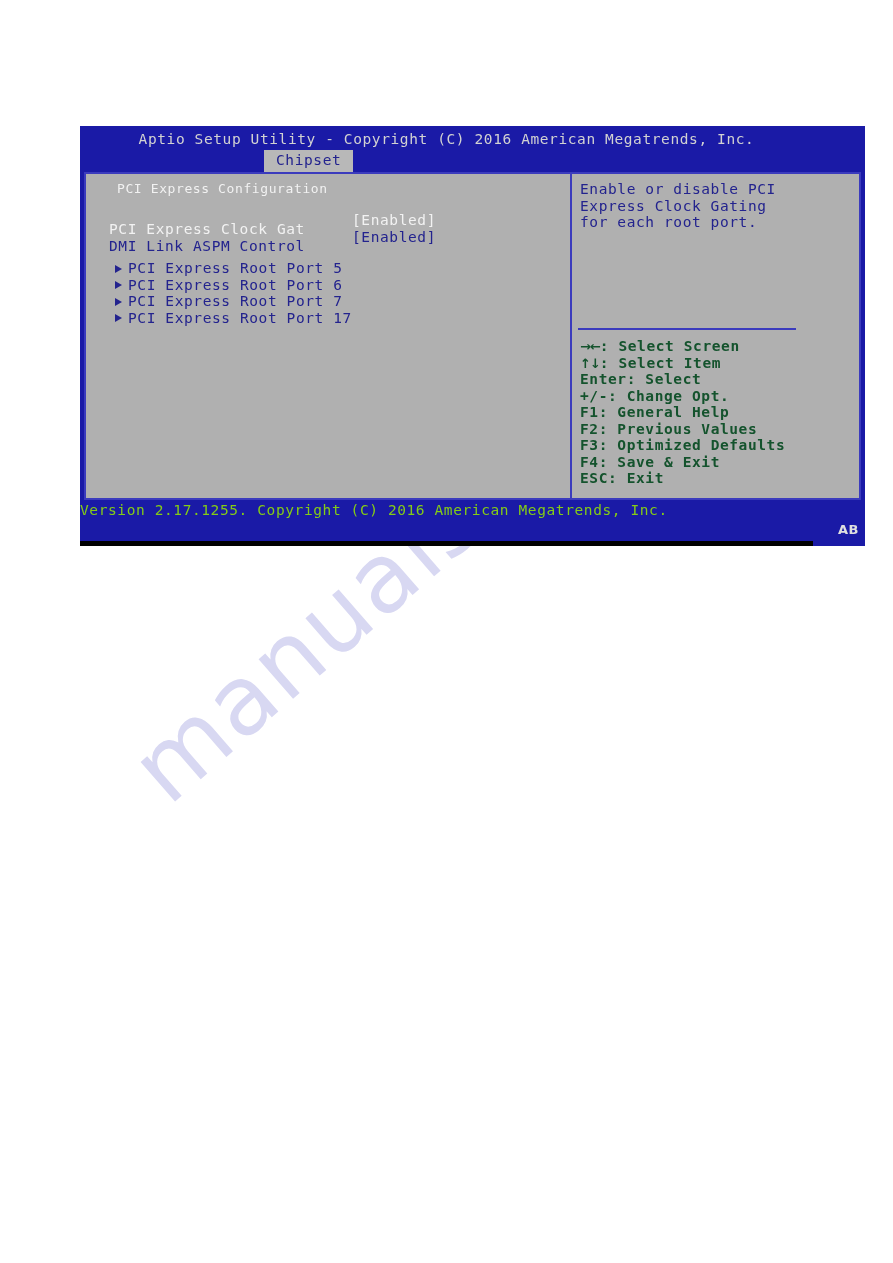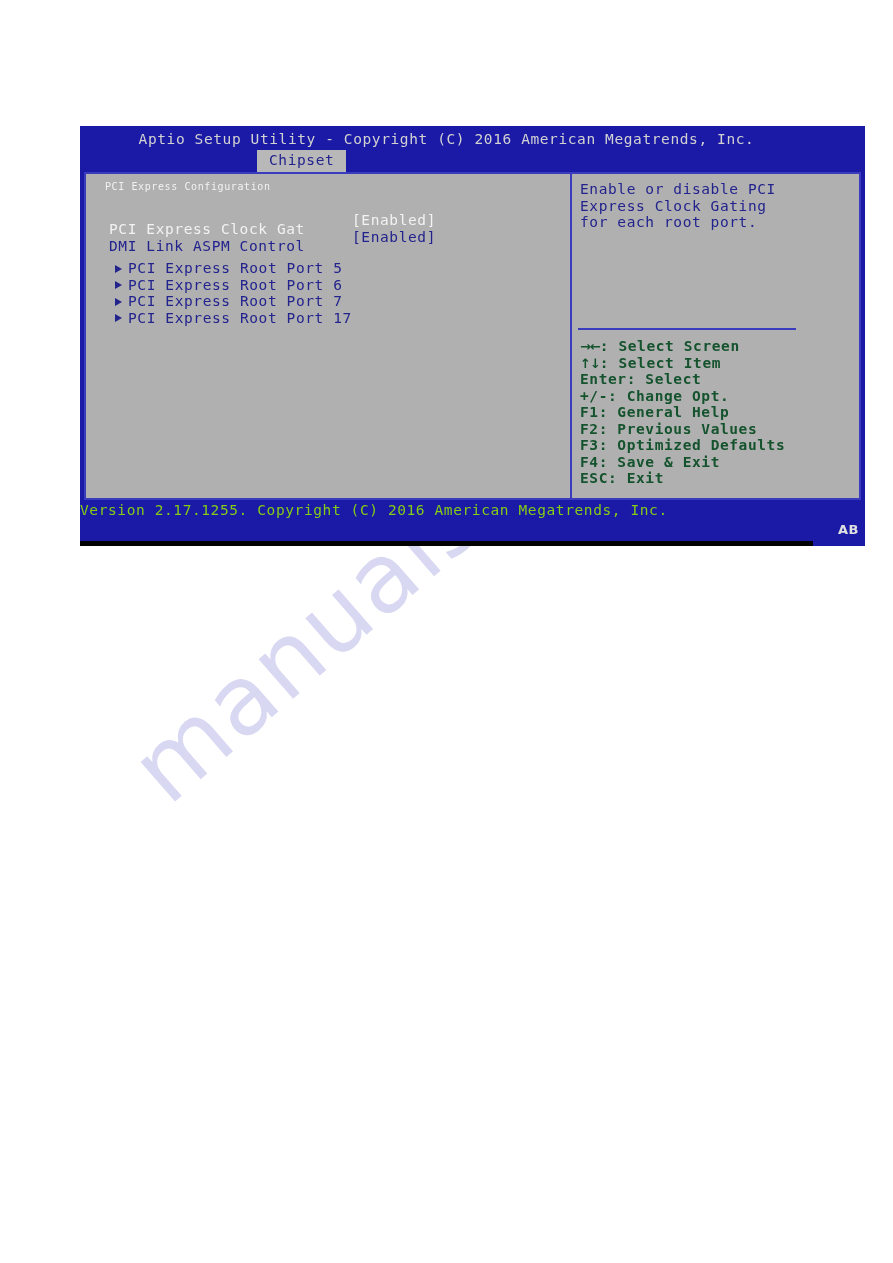--- a/index.html
+++ b/index.html
@@ -65,21 +65,21 @@
     top: 5px;
     width: 733px;
     text-align: center;
     color: #d2d2d2;
     font-size: 14.5px;
     letter-spacing: 0.6px;
     white-space: nowrap;
   }
   #tab-strip {
     position: absolute;
-    left: 0;
+    left: 7px;
     top: 24px;
     width: 733px;
     height: 22px;
     text-align: right;
   }
   .bios-tab {
     position: absolute;
     left: 177px;
     top: 0;
     padding: 2px 12px 3px 12px;
@@ -112,24 +112,24 @@
     flex: 1;
     height: 100%;
     box-sizing: border-box;
     padding: 0;
     border-radius: 24px;
   }
 
   
   .section-title {
     position: absolute;
-    left: 19px;
+    left: 31px;
     top: 7px;
     color: #f2f2f2;
-    font-size: 10px;
+    font-size: 13px;
     letter-spacing: 0.6px;
     white-space: nowrap;
   }
   #setting-list {
     position: absolute;
     left: 0;
     top: 38px;
     width: 100%;
   }
   .setting-row {

